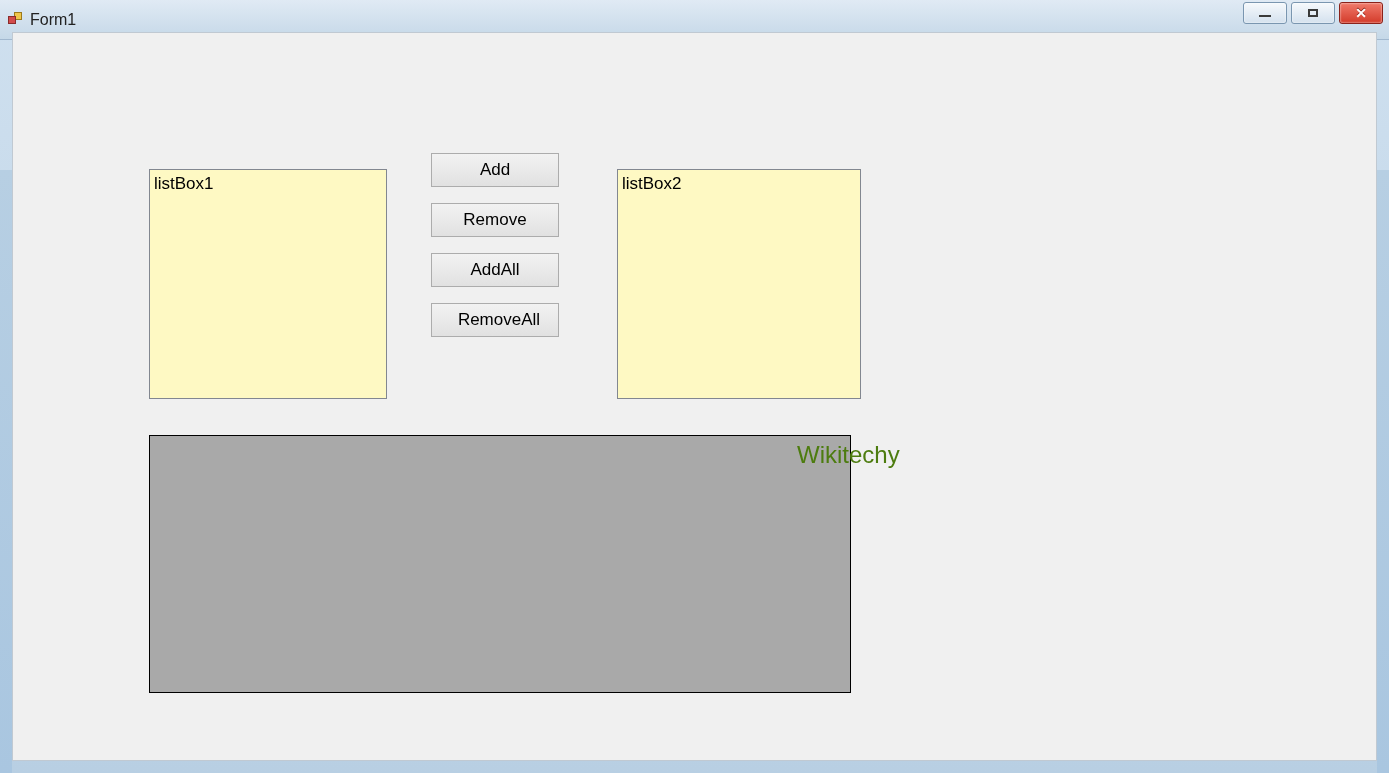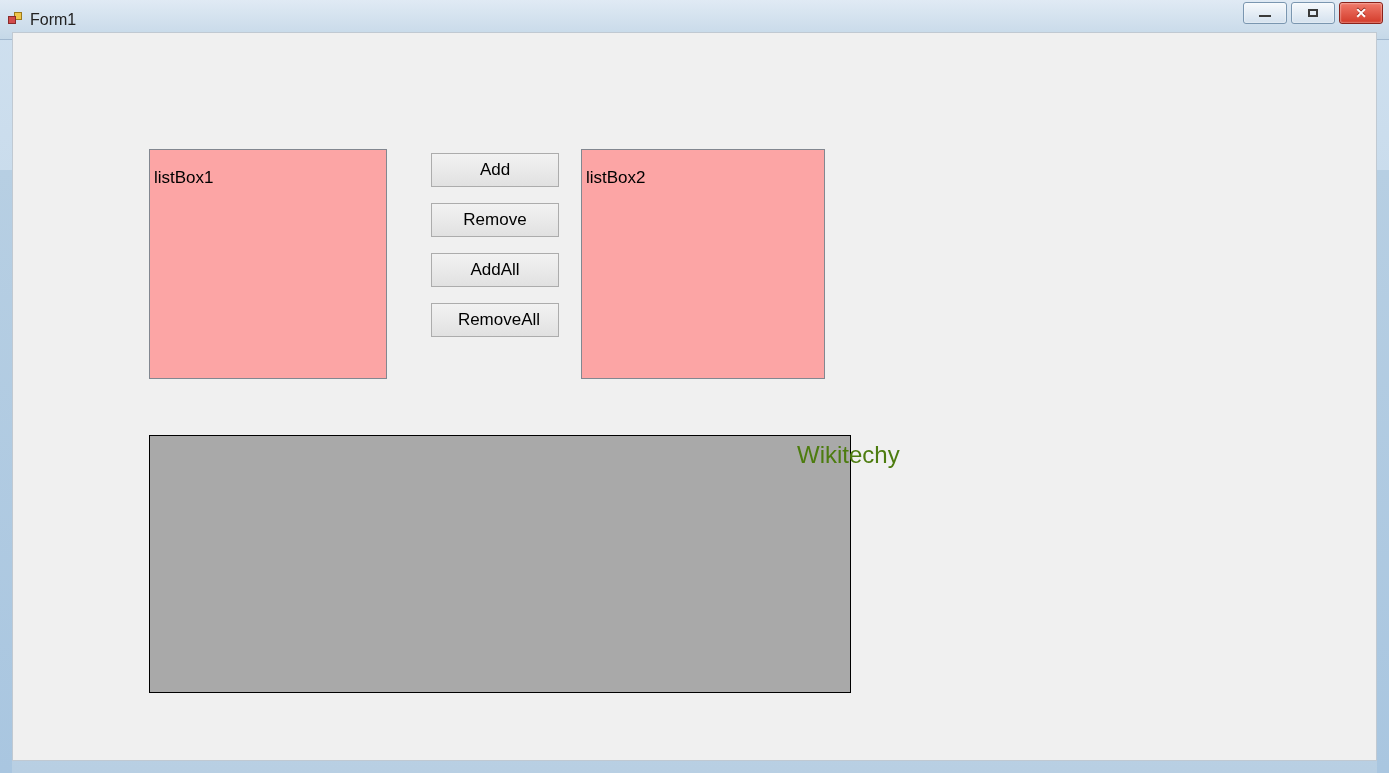--- a/index.html
+++ b/index.html
@@ -84,34 +84,35 @@
       top: 32px;
       left: 12px;
       right: 12px;
       bottom: 12px;
       background: #f0f0f0;
       border: 1px solid #c0c9d2;
     }
     
     .listbox {
       position: absolute;
-      background: #fca5a5;
+      background: #fef9c3;
       border: 1px solid #828790;
-      padding: 18px 4px;
+      padding: 4px 4px;
       font-size: 17px;
       color: #000;
+      margin-top: 20px;
     }
     #listBox1 {
       left: 136px;
       top: 116px;
       width: 238px;
       height: 230px;
     }
     #listBox2 {
-      left: 568px;
+      left: 604px;
       top: 116px;
       width: 244px;
       height: 230px;
     }
     
     .btn {
       position: absolute;
       left: 418px;
       width: 128px;
       height: 34px;

